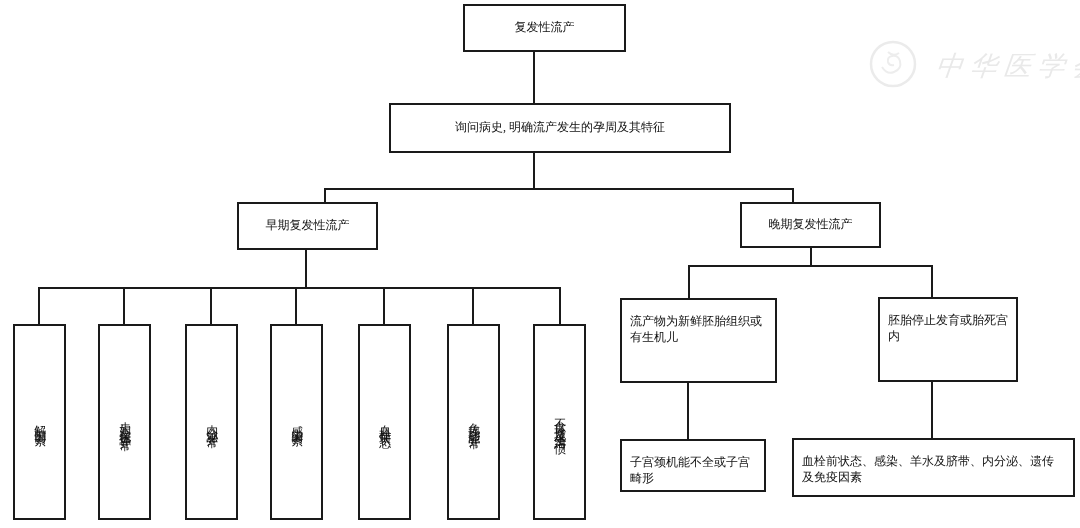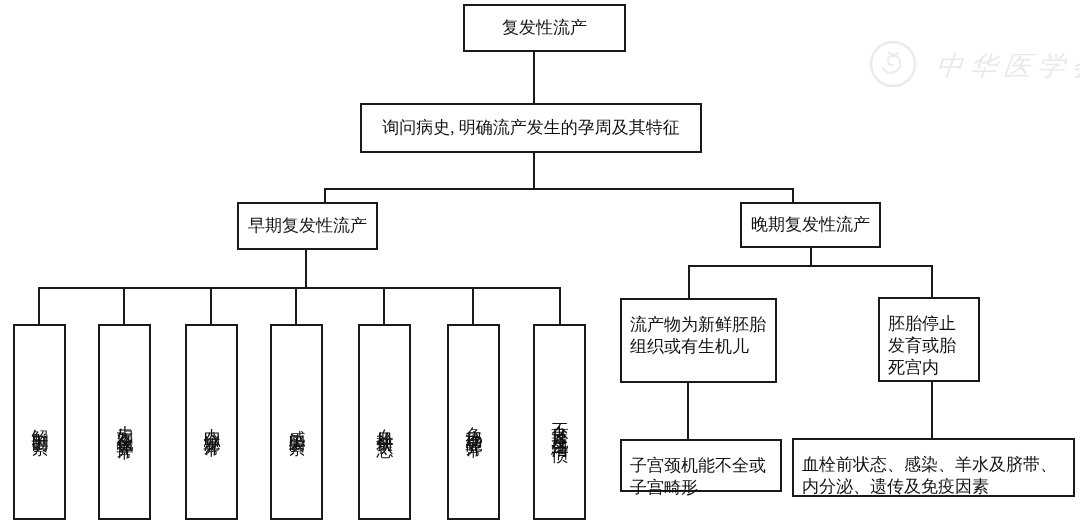--- a/index.html
+++ b/index.html
@@ -12,21 +12,21 @@
     overflow:hidden;
   }
   .box{
     position:absolute;
     border:2px solid #1a1a1a;
     background:#ffffff;
     box-sizing:border-box;
     display:flex;
     align-items:center;
     justify-content:center;
-    font-size:17px;
+    font-size:12px;
     line-height:1.3;
     text-align:center;
   }
   .box.topleft{
     align-items:flex-start;
     justify-content:flex-start;
     text-align:left;
     padding:14px 8px;
   }
   .box.vertical{
@@ -35,34 +35,34 @@
     letter-spacing:3px;
     padding:6px 0;
   }
   .line{
     position:absolute;
     background:#1a1a1a;
   }
   .nowrap{white-space:nowrap;}
   
   #root-box    {left:463px;top:4px;width:163px;height:48px;}
-  #history-box {left:360px;top:103px;width:342px;height:50px;justify-content:center;}
+  #history-box {left:389px;top:103px;width:342px;height:50px;justify-content:center;}
   #early-box   {left:237px;top:202px;width:141px;height:48px;}
   #late-box    {left:740px;top:202px;width:141px;height:46px;}
   .factor{top:324px;width:53px;height:196px;}
   #factor-1{left:13px;}
   #factor-2{left:98px;}
   #factor-3{left:185px;}
   #factor-4{left:270px;}
   #factor-5{left:358px;}
   #factor-6{left:447px;}
   #factor-7{left:533px;}
   #finding-1-box{left:620px;top:298px;width:157px;height:85px;}
-  #finding-2-box{left:878px;top:297px;width:102px;height:85px;}
-  #cause-1-box{left:620px;top:439px;width:162px;height:53px;}
+  #finding-2-box{left:878px;top:297px;width:140px;height:85px;}
+  #cause-1-box{left:620px;top:439px;width:146px;height:53px;}
   #cause-2-box{left:792px;top:438px;width:283px;height:59px;}
   
   #ln-v1 {left:533px;top:52px;width:2px;height:51px;}
   #ln-v2 {left:533px;top:153px;width:2px;height:37px;}
   #ln-h1 {left:324px;top:188px;width:470px;height:2px;}
   #ln-v3 {left:324px;top:188px;width:2px;height:15px;}
   #ln-v4 {left:792px;top:188px;width:2px;height:15px;}
   #ln-v5 {left:305px;top:250px;width:2px;height:39px;}
   #ln-h2 {left:38px;top:287px;width:523px;height:2px;}
   #ln-s1 {left:38px; top:287px;width:2px;height:37px;}

